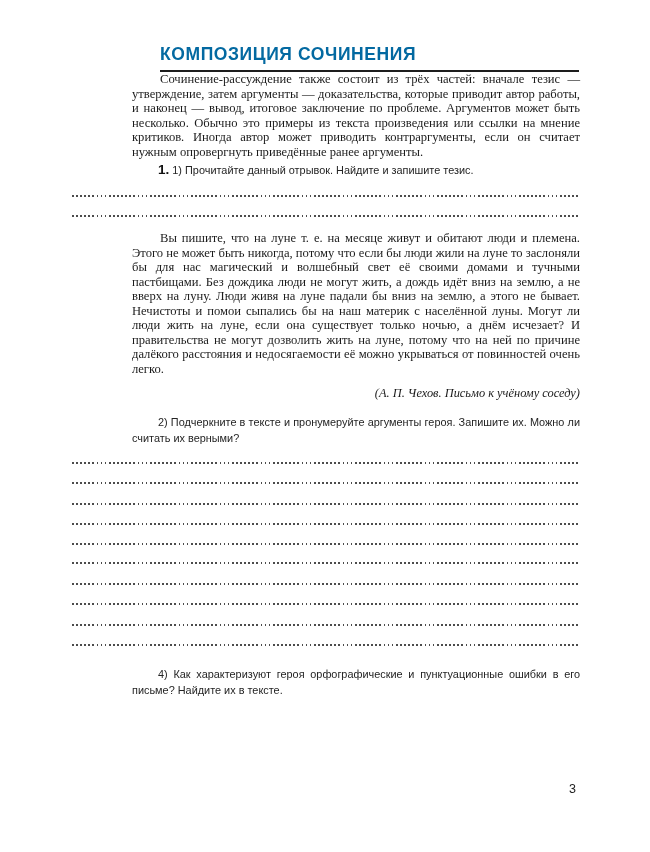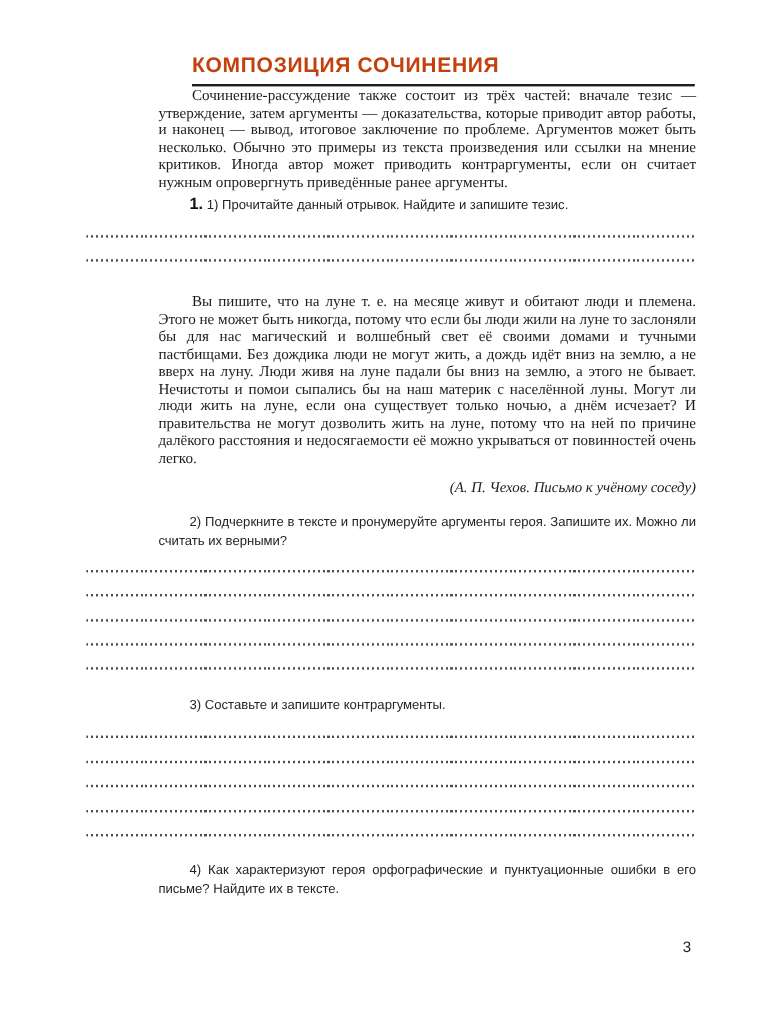--- a/index.html
+++ b/index.html
@@ -14,37 +14,37 @@
     padding: 44px 70px 0 132px;
     overflow: hidden;
   }
   
   .title {
     font-family: "Liberation Sans", "DejaVu Sans", sans-serif;
     font-weight: bold;
     font-size: 17.5px;
     line-height: 20px;
     letter-spacing: 0.6px;
-    color: #c2410c;
+    color: #0369a1;
     margin-left: 28px;
     width: 419px;
     padding-bottom: 6px;
     border-bottom: 2.5px solid #1d1d1d;
   }
   
   .body-par {
     font-size: 12.6px;
     line-height: 14.5px;
     text-align: justify;
     text-indent: 28px;
     width: 448px;
     font-weight: 500;
   }
   .par-1 { margin-top: 21px; }
-  .quote { margin-top: 26px; }
+  .quote { margin-top: 14px; }
   .attribution {
     font-size: 12.4px;
     line-height: 14.5px;
     font-style: italic;
     text-align: right;
     width: 448px;
     margin-top: 10px;
   }
   
   .task {
@@ -113,21 +113,20 @@
   <div class="task task-2">2) Подчеркните в тексте и пронумеруйте аргументы героя. Запишите их. Можно ли считать их верными?</div>
 
   <div class="answer-lines al-2">
       <div class="dotted-line"></div>
       <div class="dotted-line"></div>
       <div class="dotted-line"></div>
       <div class="dotted-line"></div>
       <div class="dotted-line"></div>
     </div>
 
-  <div class="task task-3">3) Составьте и запишите контраргументы.</div>
 
   <div class="answer-lines al-3">
       <div class="dotted-line"></div>
       <div class="dotted-line"></div>
       <div class="dotted-line"></div>
       <div class="dotted-line"></div>
       <div class="dotted-line"></div>
     </div>
 
   <div class="task task-4">4) Как характеризуют героя орфографические и пунктуационные ошибки в его письме? Найдите их в тексте.</div>

